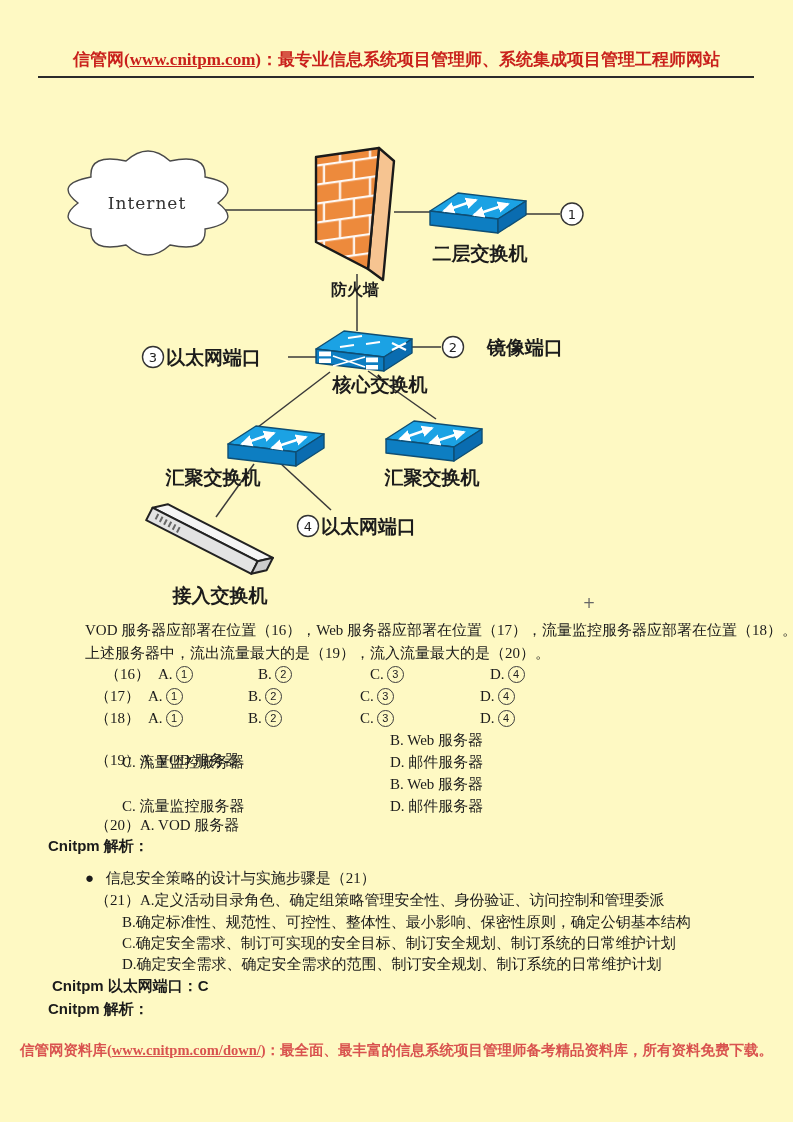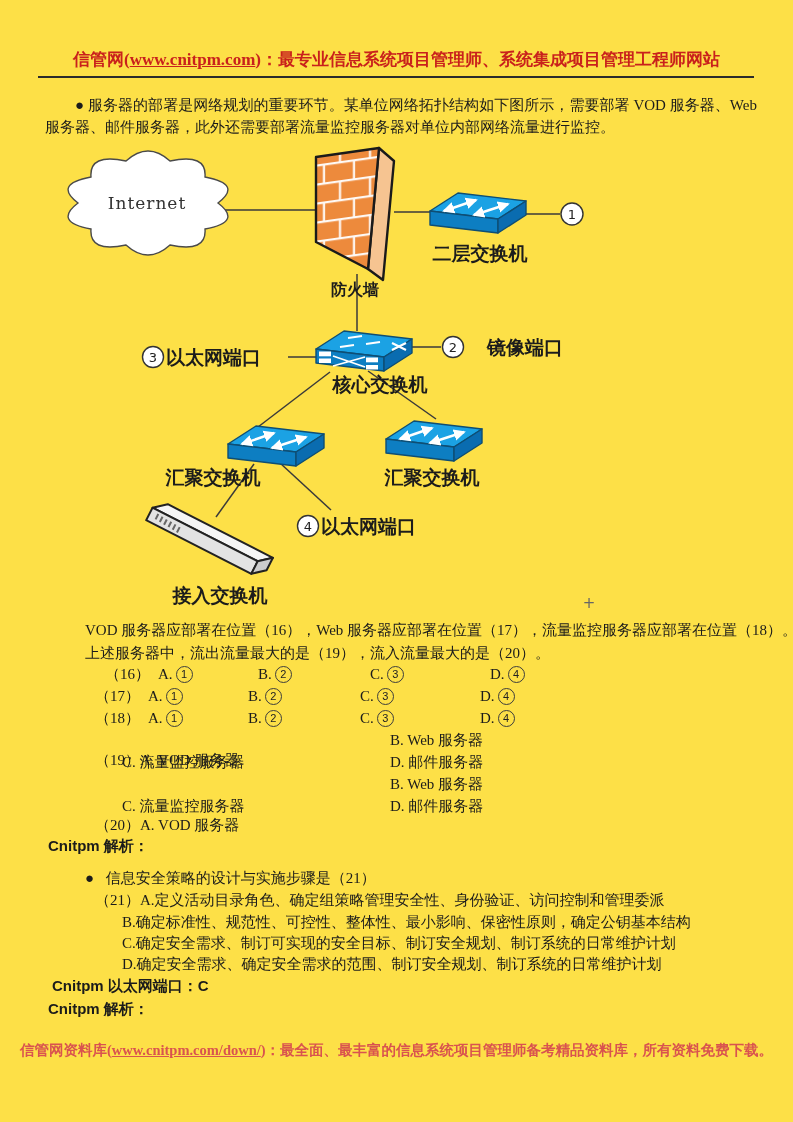--- a/index.html
+++ b/index.html
@@ -1,19 +1,19 @@
 <!DOCTYPE html>
 <html><head>
 <meta charset="utf-8">
 <style>
   html,body{margin:0;padding:0;}
   body{background:#888;}
   .page{
     position:relative; width:793px; height:1122px; margin:0 auto;
-    background:#fde047; overflow:hidden;
+    background:#fef9c3; overflow:hidden;
     font-family:"Liberation Serif","DejaVu Serif",serif;
     color:#1b1b1b; font-size:15px;
   }
   .abs{position:absolute; white-space:nowrap; line-height:20px;}
   .center{left:0; width:100%; text-align:center;}
   .red-head{color:#c9211c; font-weight:bold; font-size:17px;}
   .red-foot{color:#d9534f; font-weight:bold; font-size:14.5px;}
   .ulink{text-decoration:underline;}
   .hrule{position:absolute; left:38px; top:76px; width:716px; height:2px; background:#2b2b2b;}
   .para{position:absolute; left:45px; top:94px; width:712px; text-align:justify;
@@ -34,24 +34,20 @@
 </head>
 <body>
 
 <div class="page">
 
   <div class="abs center red-head" style="top:50px;">
     <span>信管网(</span><span class="ulink">www.cnitpm.com</span><span>)：最专业信息系统项目管理师、系统集成项目管理工程师网站</span>
   </div>
   <div class="hrule"></div>
 
-  <div class="para">
-    <span>●</span>
-    <span>服务器的部署是网络规划的重要环节。某单位网络拓扑结构如下图所示，需要部署 VOD 服务器、Web 服务器、邮件服务器，此外还需要部署流量监控服务器对单位内部网络流量进行监控。</span>
-  </div>
 
   <svg style="position:absolute; left:40px; top:138px;" width="625" height="480" viewBox="40 138 625 480">
     <defs>
       <marker id="ah" markerWidth="6" markerHeight="6" refX="4.2" refY="3" orient="auto-start-reverse">
         <path d="M0,0.6 L5,3 L0,5.4 Z" fill="#ffffff"></path>
       </marker>
       <pattern id="bricks" width="30" height="38" patternUnits="userSpaceOnUse" patternTransform="skewY(-8)">
         <path d="M0,1.2 H30 M0,20.2 H30 M10,1 V20 M24,20 V39" stroke="#ffffff" stroke-width="2.2" fill="none" opacity="0.95"></path>
       </pattern>
       <g id="sw">

